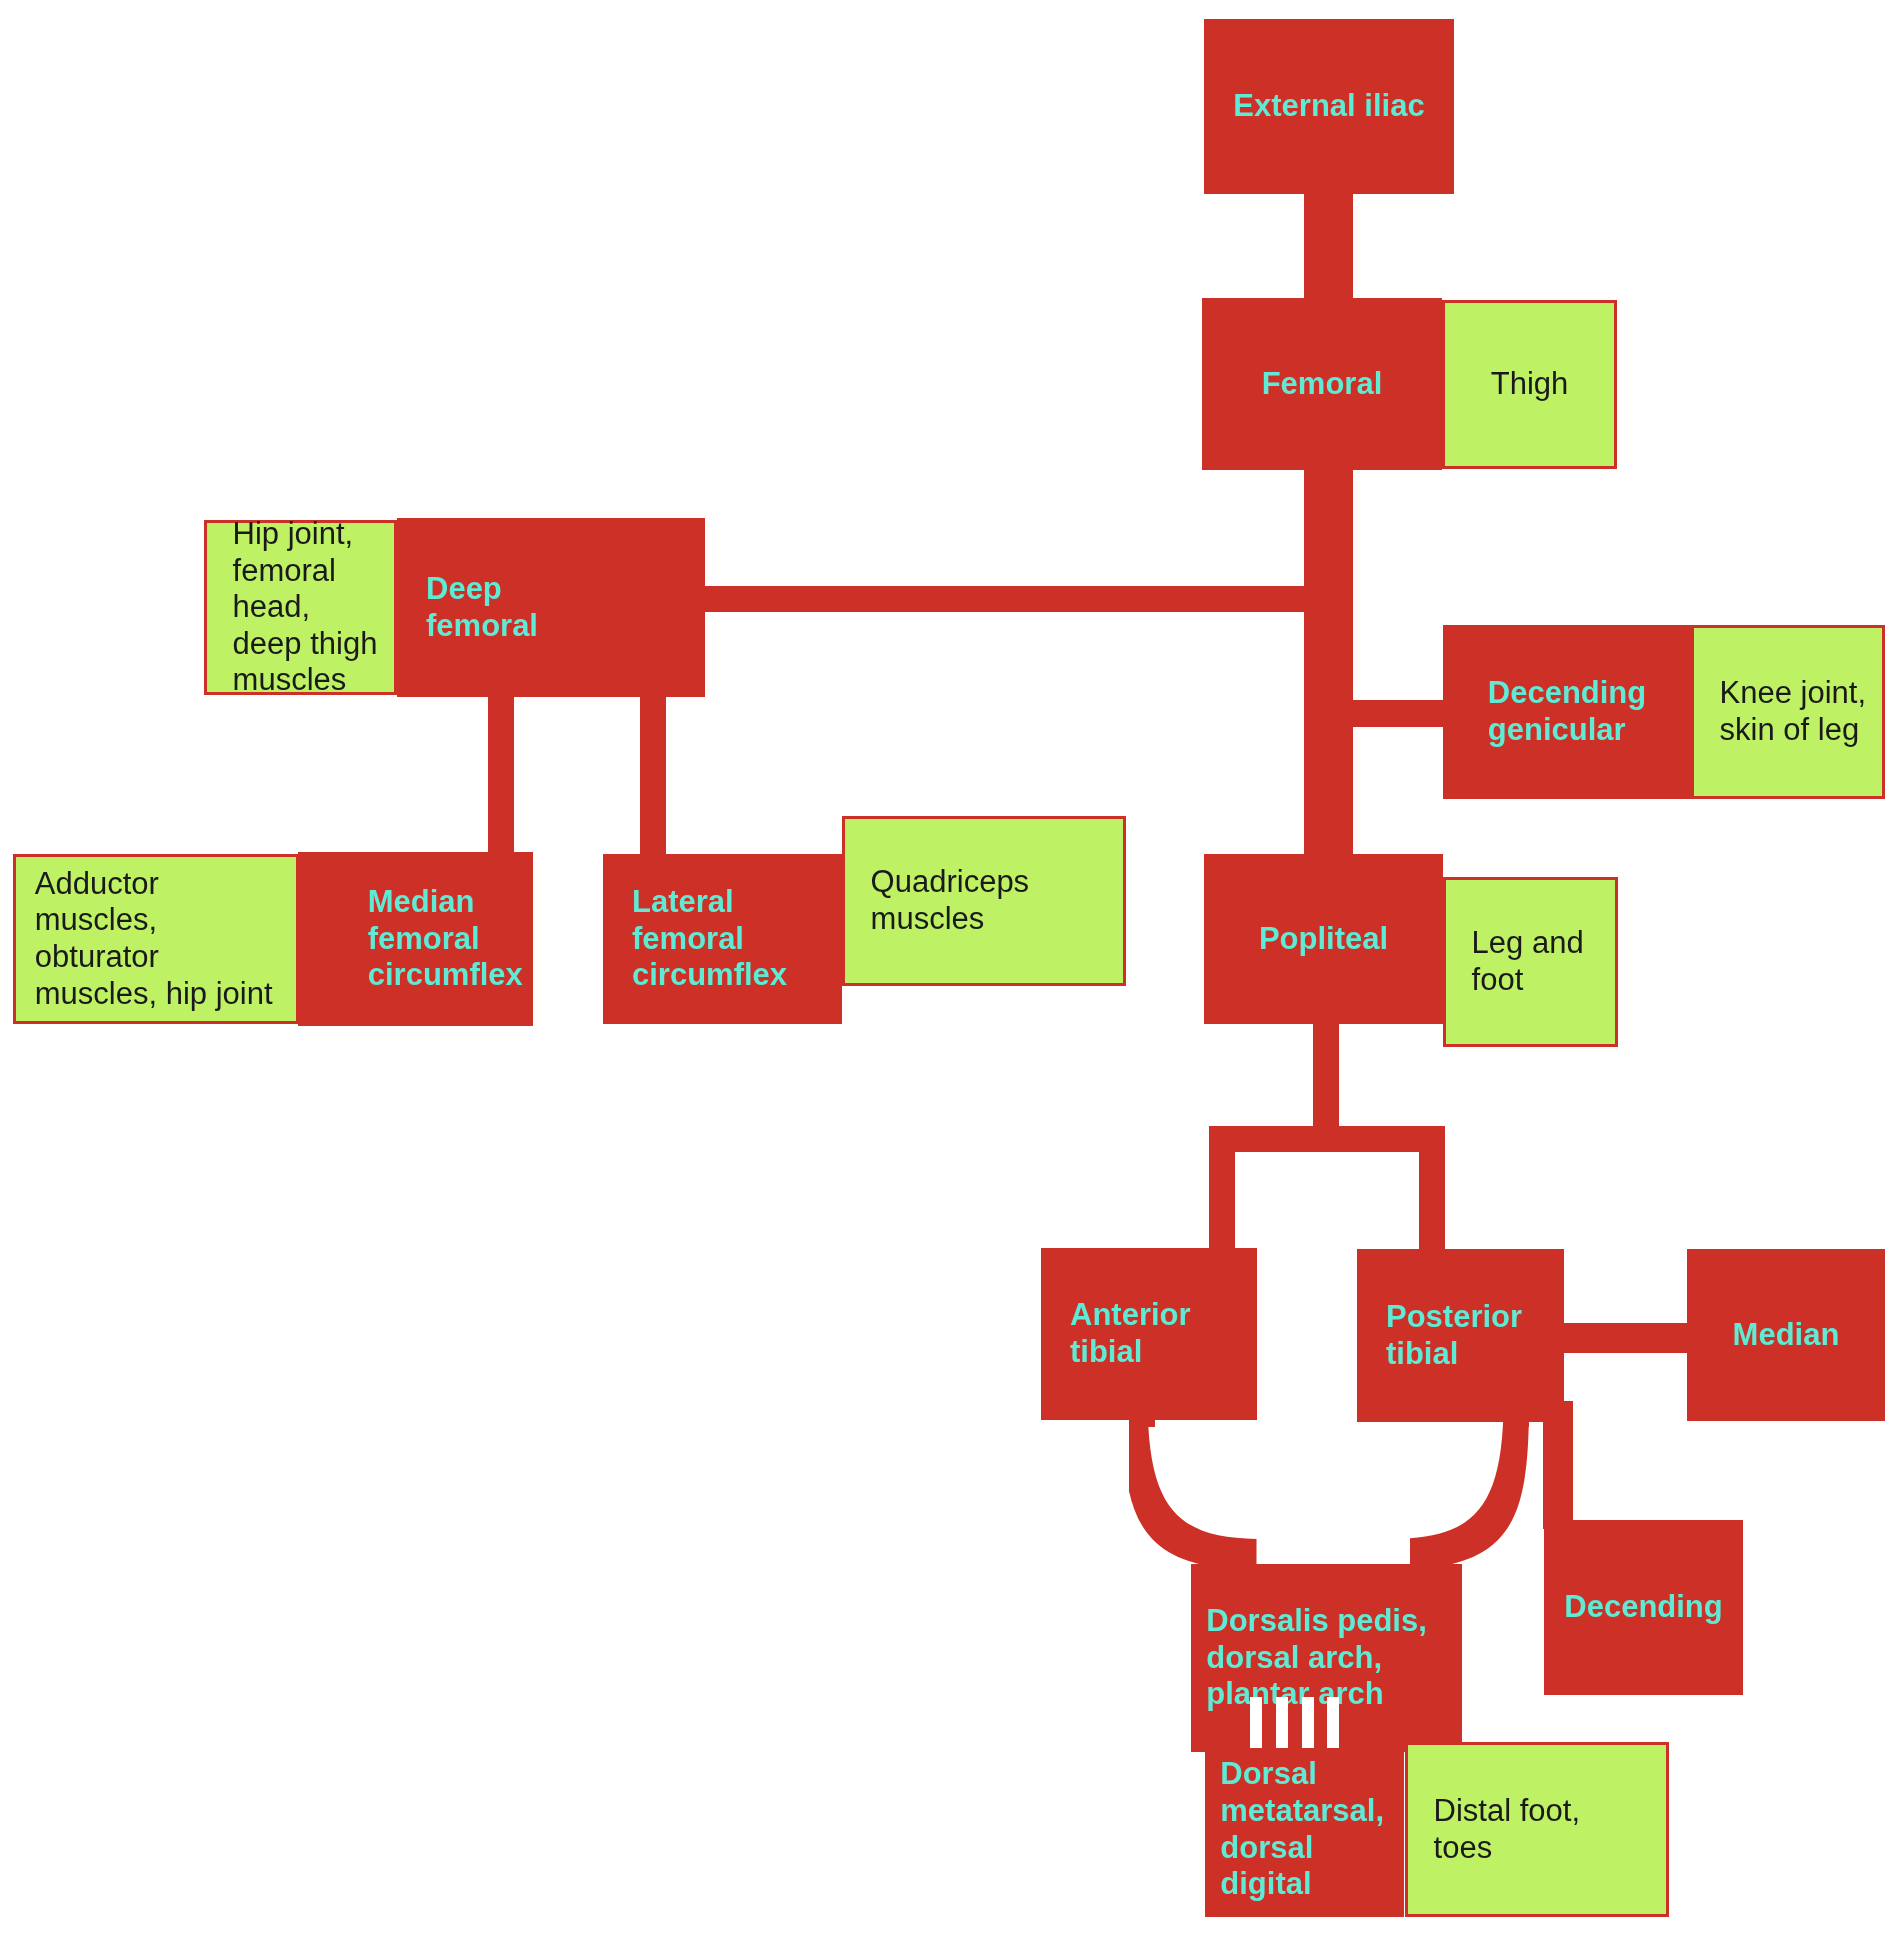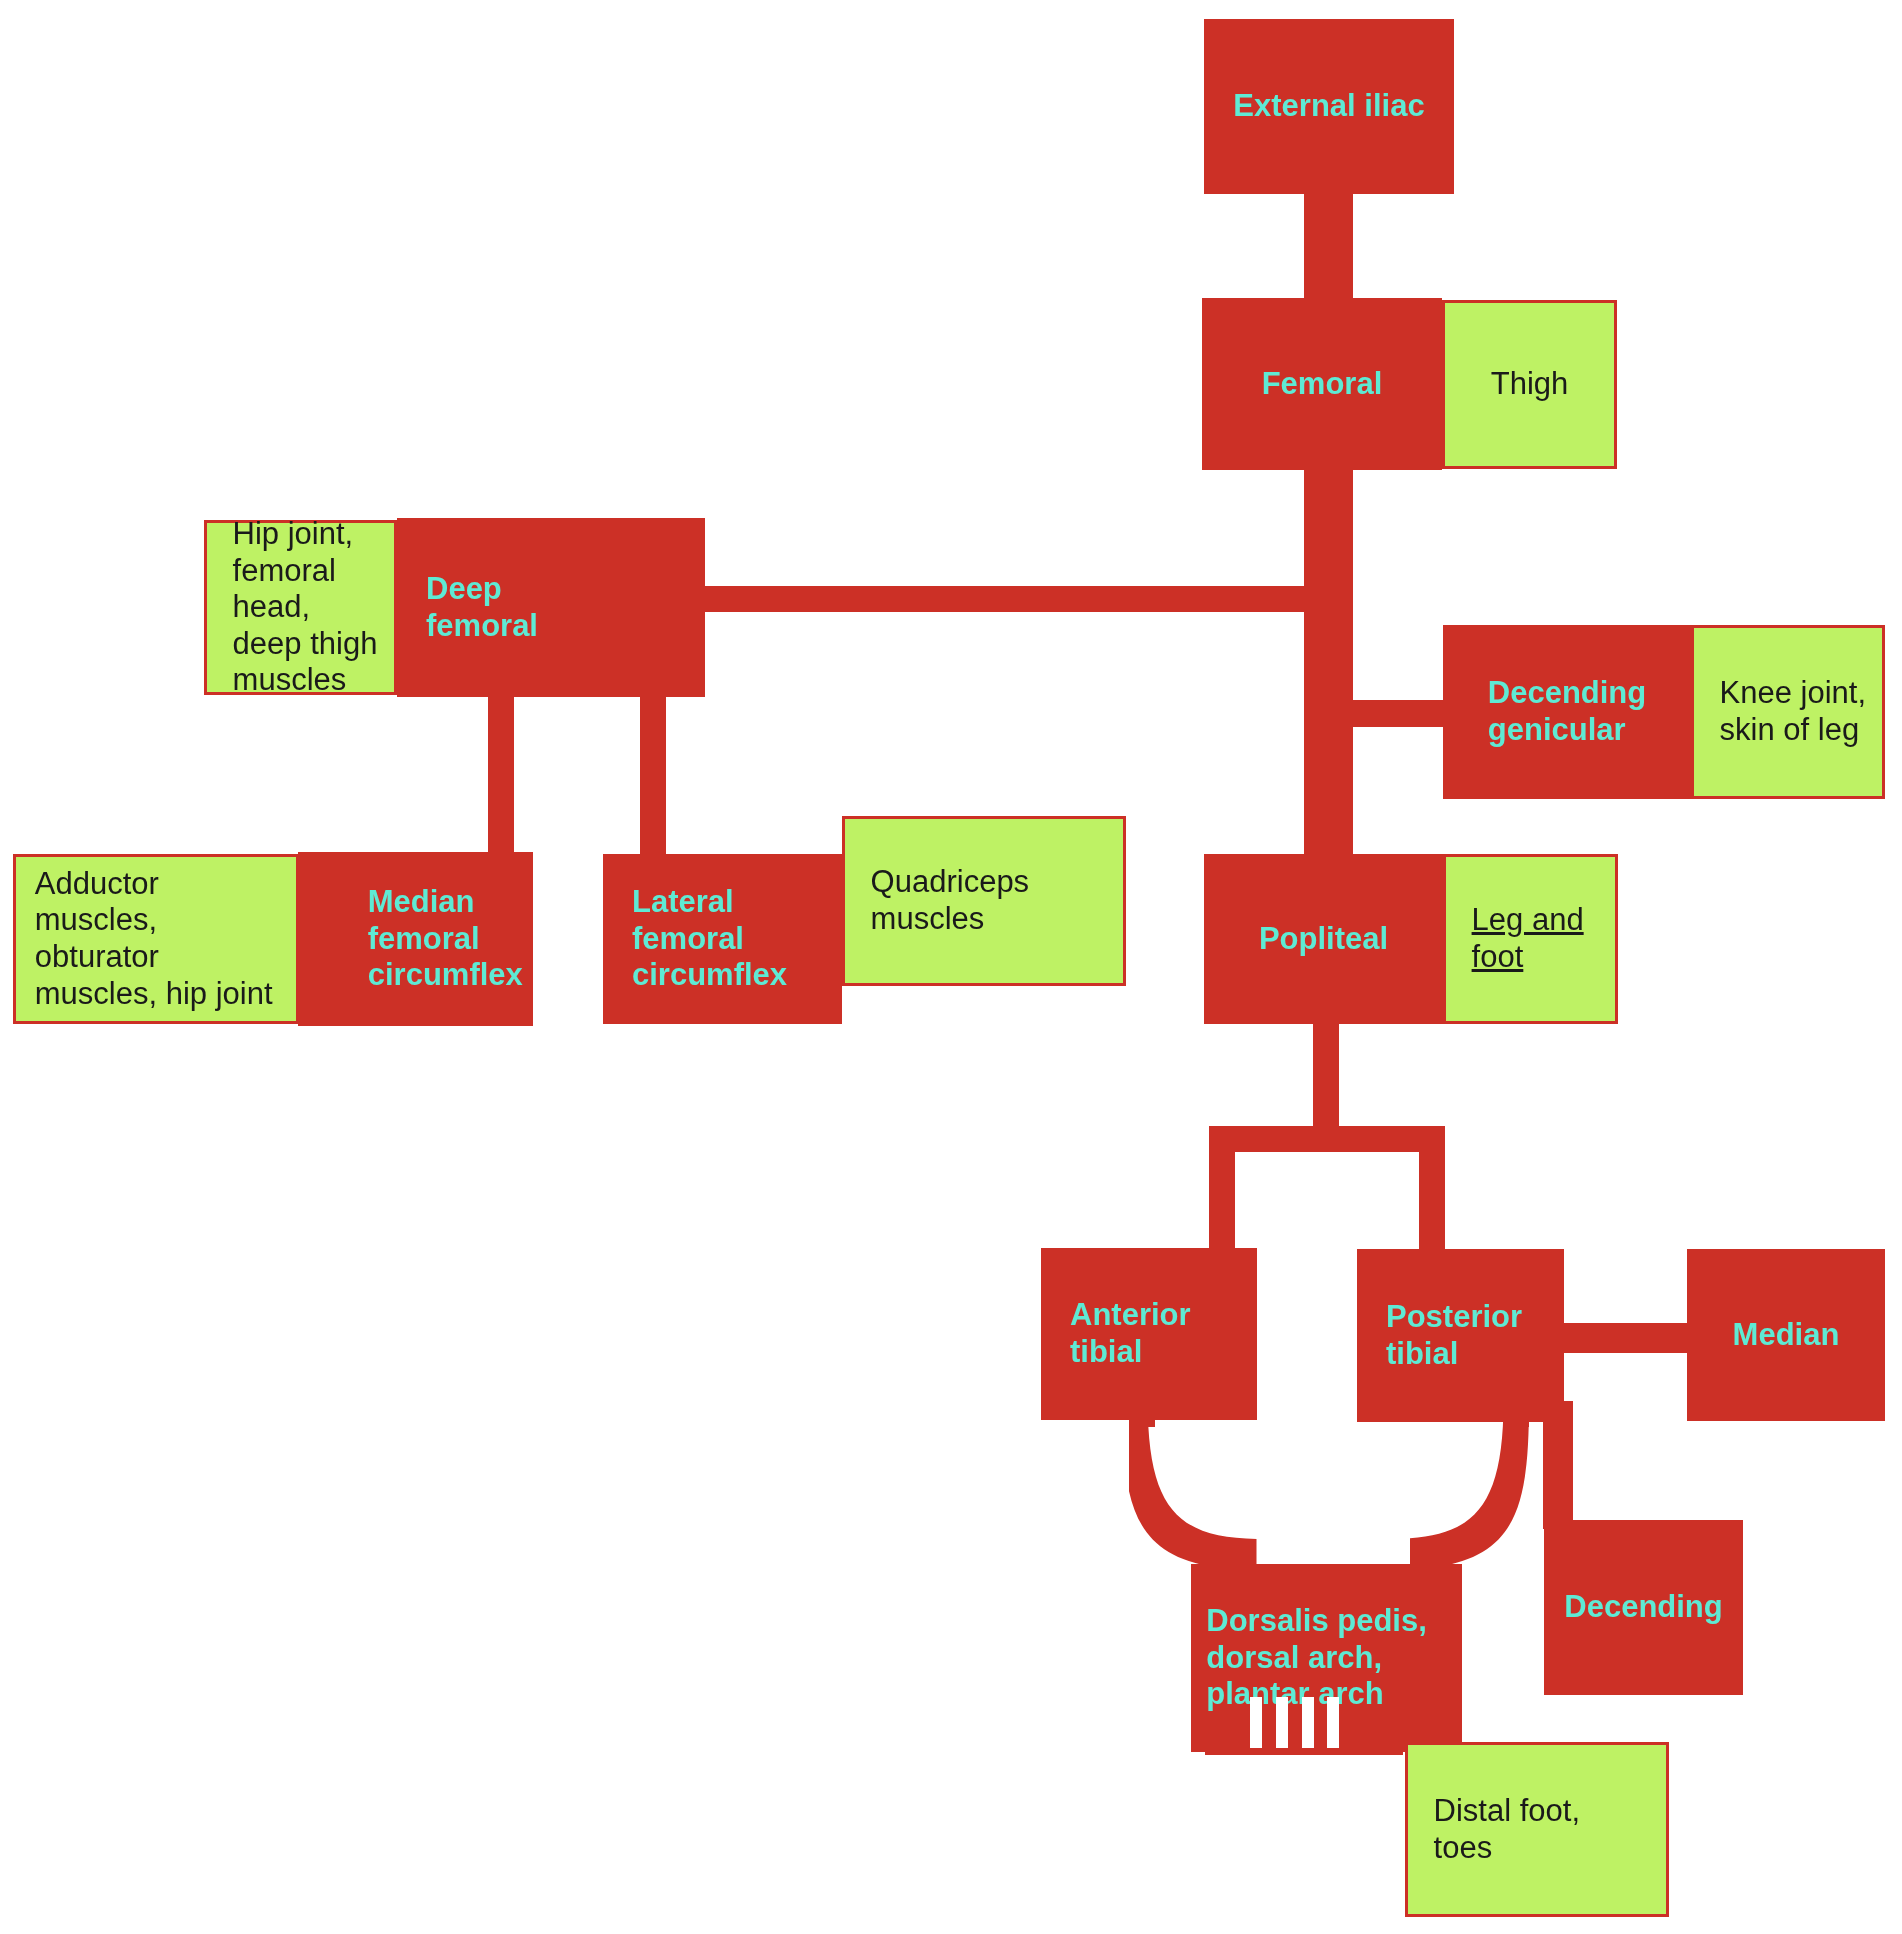--- a/index.html
+++ b/index.html
@@ -168,21 +168,21 @@
 
   <div class="node target" style="left:842px; top:816px; width:284px; height:170px;">
     <span class="label">Quadriceps
 muscles</span>
   </div>
 
   <div class="node vessel center" style="left:1204px; top:854px; width:239px; height:170px;">
     <span class="label">Popliteal</span>
   </div>
 
-  <div class="node target" style="left:1443px; top:854px; width:175px; height:170px;text-decoration:underline;">
+  <div class="node target" style="left:1443px; top:877px; width:175px; height:170px;">
     <span class="label">Leg and
 foot</span>
   </div>
 
   <div class="node vessel" style="left:1041px; top:1248px; width:216px; height:172px;">
     <span class="label">Anterior
 tibial</span>
   </div>
 
   <div class="node vessel" style="left:1357px; top:1249px; width:207px; height:173px;">
@@ -197,20 +197,25 @@
   <div class="node vessel" style="left:1191px; top:1564px; width:271px; height:188px; padding-left:15.3px;">
     <span class="label">Dorsalis pedis,
 dorsal arch,
 plantar arch</span>
   </div>
 
   <div class="node vessel center" style="left:1544px; top:1520px; width:199px; height:175px;">
     <span class="label">Decending</span>
   </div>
 
+  <div class="node vessel" style="left:1205px; top:1742px; width:199px; height:175px; padding-left:15.3px;">
+    <span class="label">Dorsal
+metatarsal,
+dorsal digital</span>
+  </div>
 
   <div class="node target" style="left:1405px; top:1742px; width:264px; height:175px;">
     <span class="label">Distal foot,
 toes</span>
   </div>
 
 </div>
 
 
 </body></html>

